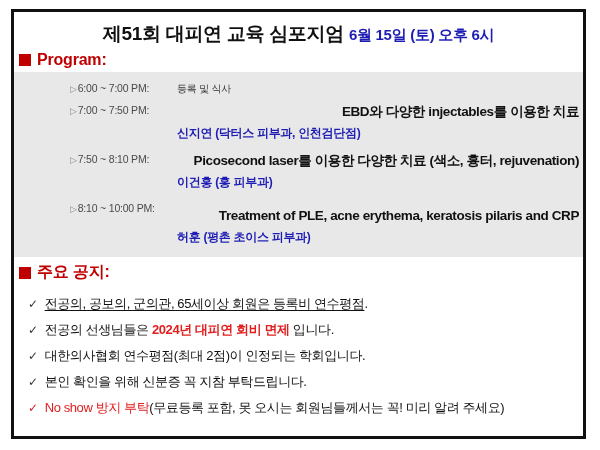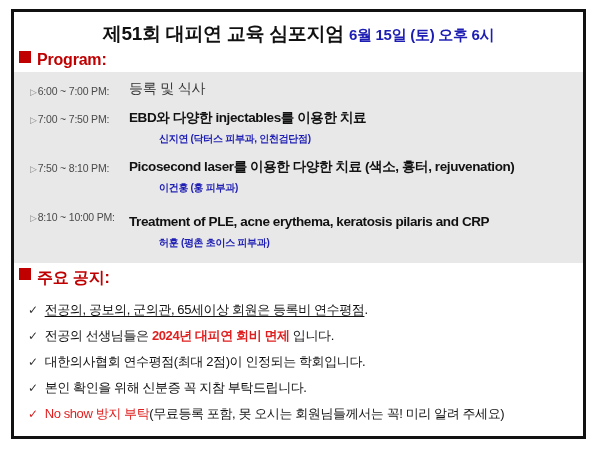--- a/index.html
+++ b/index.html
@@ -32,20 +32,21 @@
   }
   .title-date{
     font-size:15px;
     font-weight:bold;
     color:#1d1db4;
     letter-spacing:-0.3px;
     margin-left:5px;
   }
   .section-head{
     display:flex;
+    align-items:center;
     gap:6px;
     padding:2px 12px 3px 5px;
   }
   .sq{
     width:12px;height:12px;
     background:#c00000;
     display:inline-block;
     flex:none;
   }
   .section-head .label{
@@ -61,56 +62,57 @@
     margin:0;
   }
   .prow{
     display:flex;
     align-items:flex-start;
     padding:2px 0 2px 0;
   }
   .ptime{
     flex:none;
     width:115px;
-    padding-left:16px;
+    padding-left:8px;
     box-sizing:border-box;
     font-size:10.5px;
     color:#4a4a4a;
     white-space:nowrap;
-    line-height:23px;
+    line-height:17px;
     letter-spacing:-0.2px;
+    margin-left:48px;
   }
   .ptime .tri{
     color:#8b8b8b;
     font-size:9px;
     margin-right:1px;
   }
   .pbody{flex:1;min-width:0;padding-right:4px;}
   .ptitle-plain{
-    font-size:14px;
+    font-size:10px;
     color:#333333;
     line-height:17px;
     letter-spacing:-0.2px;
   }
   .ptitle{
     font-size:13.5px;
     font-weight:bold;
     color:#111111;
     line-height:20px;
     letter-spacing:-0.4px;
     white-space:nowrap;
+    text-align:right;
   }
   .pspk{
-    font-size:10px;
+    font-size:12px;
     font-weight:bold;
     color:#1d1db4;
     line-height:20px;
     letter-spacing:-0.3px;
     margin-top:1px;
-    margin-left:30px;
   }
   .gap-s{height:4px;}
   
   .notice{padding:5px 0 0 0;}
   .nrow{
     display:flex;
     align-items:baseline;
     gap:7px;
     padding:3px 0 3px 14px;
     font-size:13px;

